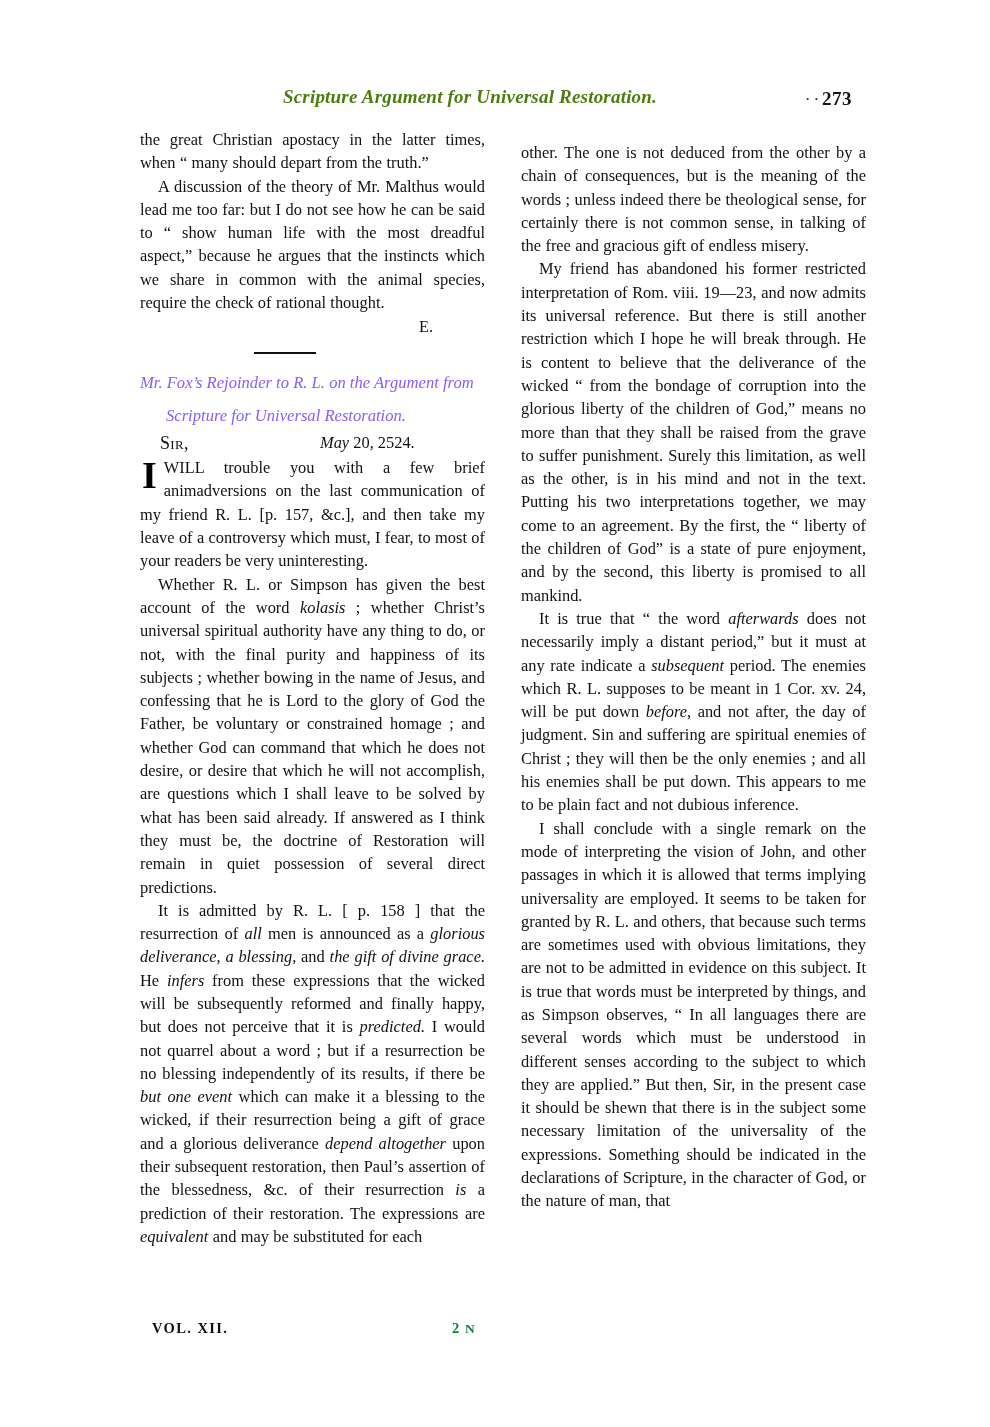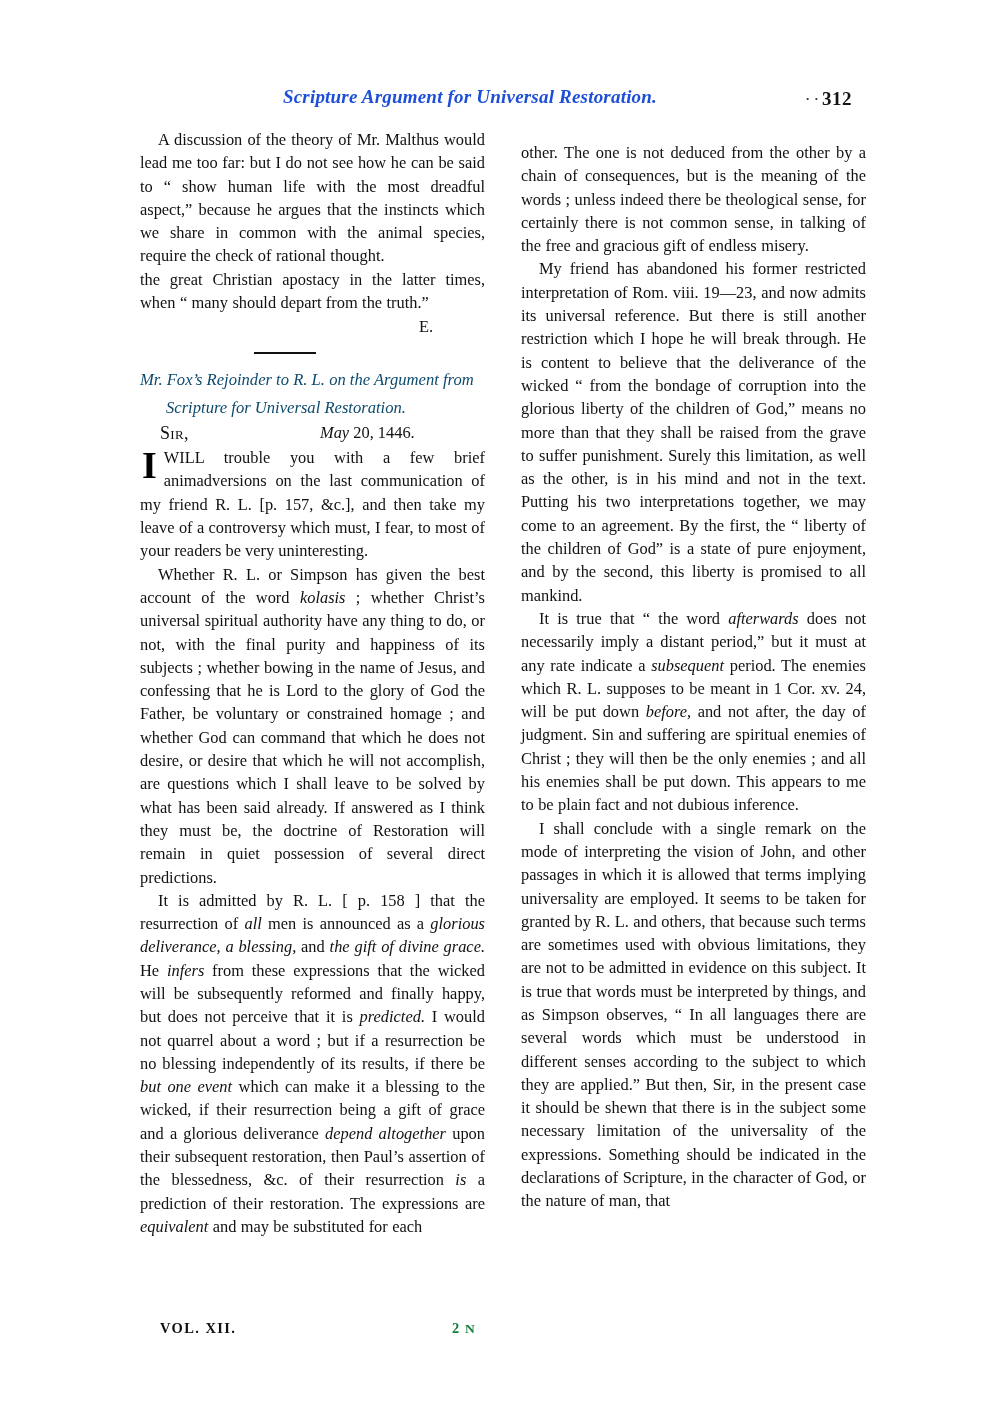--- a/index.html
+++ b/index.html
@@ -35,21 +35,21 @@
   .running-head .rh-title {
     position: absolute;
     left: 0;
     top: 0;
     width: 660px;
     text-align: center;
     font-style: italic;
     font-weight: bold;
     font-size: 19px;
     letter-spacing: 0.2px;
-    color: #1d4ed8;
+    color: #4d7c0f;
   }
   .running-head .rh-folio {
     position: absolute;
     right: 0;
     top: 2px;
     font-size: 19px;
     font-weight: bold;
     color: #141414;
     letter-spacing: 0.5px;
   }
@@ -105,25 +105,25 @@
     width: 62px;
     height: 0;
     border-top: 2.4px solid #111;
     margin: 13px auto 12px 114px;
   }
 
   
   .art-heading {
     margin: 0;
     font-size: 16.6px;
-    line-height: 28px;
+    line-height: 33px;
     font-style: italic;
     padding-left: 26px;
     text-indent: -26px;
-    color: #0c4a6e;
+    color: #8b5cf6;
   }
 
   
   .salutation-row {
     position: relative;
     height: 23.5px;
     margin-top: 1px;
     font-size: 16.4px;
   }
   .salutation {
@@ -166,21 +166,21 @@
   
   .footer {
     position: absolute;
     left: 152px;
     top: 1320px;
     width: 330px;
     height: 22px;
   }
   .vol-mark {
     position: absolute;
-    left: 8px;
+    left: 0;
     top: 0;
     font-size: 14.5px;
     font-variant: small-caps;
     font-weight: bold;
     letter-spacing: 1.4px;
     color: #111;
   }
   .sig-mark {
     position: absolute;
     left: 300px;
@@ -196,41 +196,41 @@
   }
 </style>
 </head>
 <body>
 
 <div class="page">
 
   <div class="running-head">
     <div class="rh-title">Scripture Argument for Universal Restoration.</div>
     <div class="rh-folio">
-      <span class="folio-dots">· ·</span><span>312</span>
+      <span class="folio-dots">· ·</span><span>273</span>
     </div>
   </div>
 
   <div class="columns">
 
     <div class="col col-left">
 
+      <p class="para noindent">the great Christian apostacy in the latter times, when “ many should depart from the truth.”</p>
+
       <p class="para indent">A discussion of the theory of Mr. Malthus would lead me too far: but I do not see how he can be said to “ show human life with the most dreadful aspect,” because he argues that the instincts which we share in common with the animal species, require the check of rational thought.</p>
-
-      <p class="para noindent">the great Christian apostacy in the latter times, when “ many should depart from the truth.”</p>
 
       <div class="signature">E.</div>
 
       <div class="rule"></div>
 
       <p class="art-heading">Mr. Fox’s Rejoinder to R. L. on the Argument from Scripture for Universal Restoration.</p>
 
       <div class="salutation-row">
         <span class="salutation sal-small">Sir,</span>
-        <span class="dateline"><span>May</span> <span class="dl-num">20, 1446.</span></span>
+        <span class="dateline"><span>May</span> <span class="dl-num">20, 2524.</span></span>
       </div>
 
       <p class="dropcap-para">
         <span class="dropcap">I</span><span>WILL</span><span> trouble you with a few brief animadversions on the last communication of my friend R. L. [p. 157, &amp;c.], and then take my leave of a controversy which must, I fear, to most of your readers be very uninteresting.</span>
       </p>
 
       <p class="para indent"><span>Whether R. L. or Simpson has given the best account of the word </span><i>kolasis</i><span> ; whether Christ’s universal spiritual authority have any thing to do, or not, with the final purity and happiness of its subjects ; whether bowing in the name of Jesus, and confessing that he is Lord to the glory of God the Father, be voluntary or constrained homage ; and whether God can command that which he does not desire, or desire that which he will not accomplish, are questions which I shall leave to be solved by what has been said already. If answered as I think they must be, the doctrine of Restoration will remain in quiet possession of several direct predictions.</span></p>
 
       <p class="para indent"><span>It is admitted by R. L. [ p. 158 ] that the resurrection of </span><i>all</i><span> men is announced as a </span><i>glorious deliverance, a blessing,</i><span> and </span><i>the gift of divine grace.</i><span> He </span><i>infers</i><span> from these expressions that the wicked will be subsequently reformed and finally happy, but does not perceive that it is </span><i>predicted.</i><span> I would not quarrel about a word ; but if a resurrection be no blessing independently of its results, if there be </span><i>but one event</i><span> which can make it a blessing to the wicked, if their resurrection being a gift of grace and a glorious deliverance </span><i>depend altogether</i><span> upon their subsequent restoration, then Paul’s assertion of the blessedness, &amp;c. of their resurrection </span><i>is</i><span> a prediction of their restoration. The expressions are </span><i>equivalent</i><span> and may be substituted for each</span></p>
 

